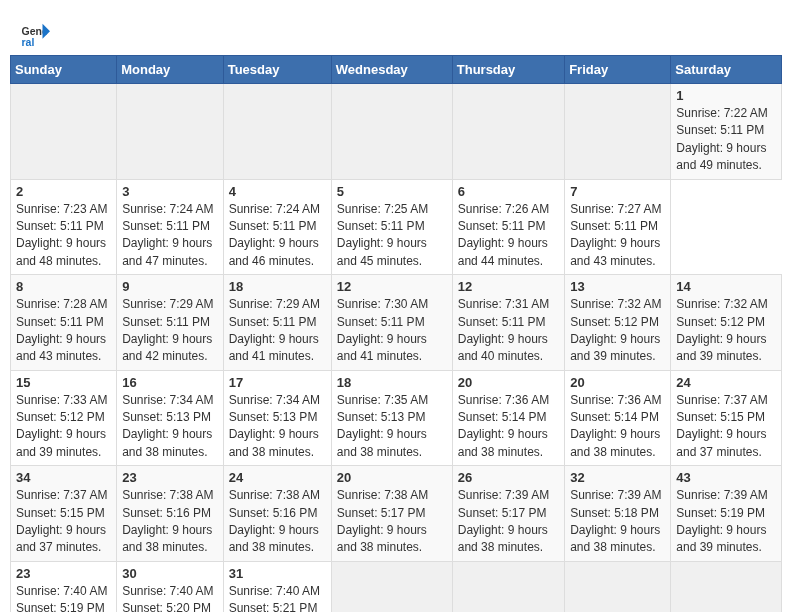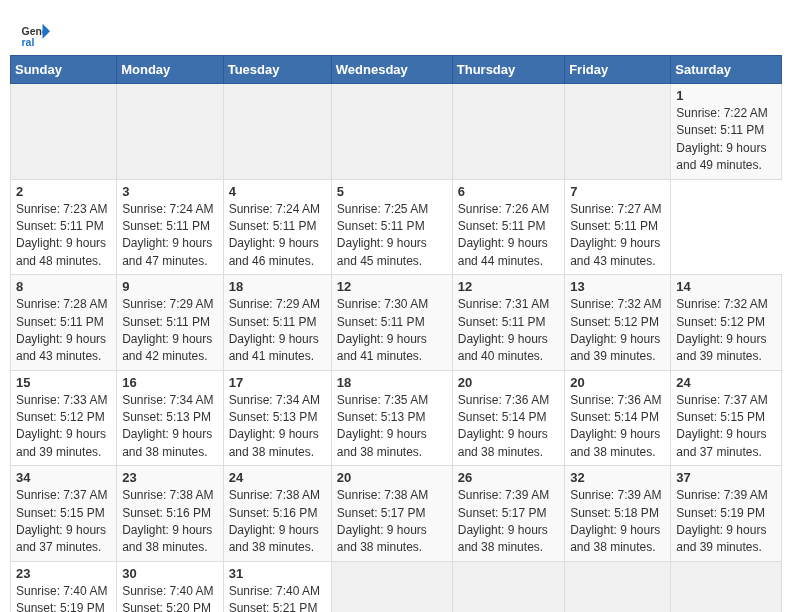--- a/index.html
+++ b/index.html
@@ -157,21 +157,21 @@
         <td><span class="day-num">20</span><span class="day-info">Sunrise: 7:36 AM<br>Sunset: 5:14 PM<br>Daylight: 9 hours and 38 minutes.</span></td>
         <td><span class="day-num">24</span><span class="day-info">Sunrise: 7:37 AM<br>Sunset: 5:15 PM<br>Daylight: 9 hours and 37 minutes.</span></td>
       </tr>
       <tr>
         <td><span class="day-num">34</span><span class="day-info">Sunrise: 7:37 AM<br>Sunset: 5:15 PM<br>Daylight: 9 hours and 37 minutes.</span></td>
         <td><span class="day-num">23</span><span class="day-info">Sunrise: 7:38 AM<br>Sunset: 5:16 PM<br>Daylight: 9 hours and 38 minutes.</span></td>
         <td><span class="day-num">24</span><span class="day-info">Sunrise: 7:38 AM<br>Sunset: 5:16 PM<br>Daylight: 9 hours and 38 minutes.</span></td>
         <td><span class="day-num">20</span><span class="day-info">Sunrise: 7:38 AM<br>Sunset: 5:17 PM<br>Daylight: 9 hours and 38 minutes.</span></td>
         <td><span class="day-num">26</span><span class="day-info">Sunrise: 7:39 AM<br>Sunset: 5:17 PM<br>Daylight: 9 hours and 38 minutes.</span></td>
         <td><span class="day-num">32</span><span class="day-info">Sunrise: 7:39 AM<br>Sunset: 5:18 PM<br>Daylight: 9 hours and 38 minutes.</span></td>
-        <td><span class="day-num">37</span><span class="day-info">Sunrise: 7:39 AM<br>Sunset: 5:19 PM<br>Daylight: 9 hours and 39 minutes.</span></td>
+        <td><span class="day-num">43</span><span class="day-info">Sunrise: 7:39 AM<br>Sunset: 5:19 PM<br>Daylight: 9 hours and 39 minutes.</span></td>
       </tr>
       <tr>
         <td><span class="day-num">23</span><span class="day-info">Sunrise: 7:40 AM<br>Sunset: 5:19 PM<br>Daylight: 9 hours and 39 minutes.</span></td>
         <td><span class="day-num">30</span><span class="day-info">Sunrise: 7:40 AM<br>Sunset: 5:20 PM<br>Daylight: 9 hours and 40 minutes.</span></td>
         <td><span class="day-num">31</span><span class="day-info">Sunrise: 7:40 AM<br>Sunset: 5:21 PM<br>Daylight: 9 hours and 40 minutes.</span></td>
         <td class="empty-cell"></td>
         <td class="empty-cell"></td>
         <td class="empty-cell"></td>
         <td class="empty-cell"></td>
       </tr>

